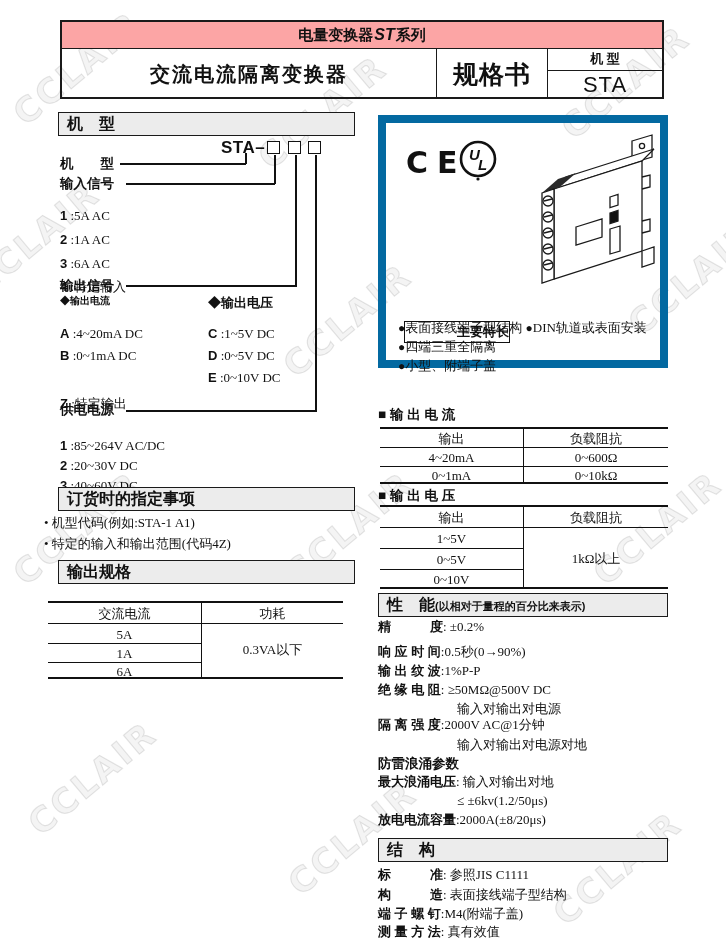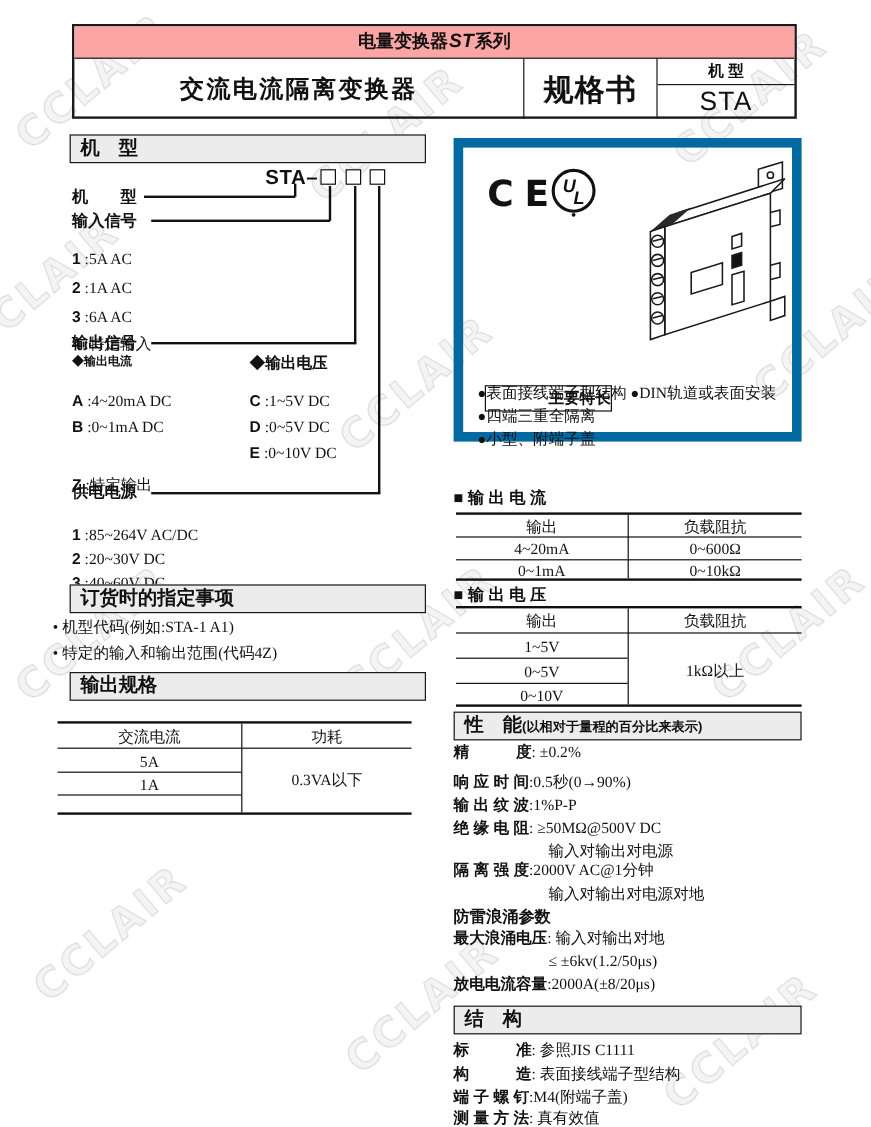--- a/index.html
+++ b/index.html
@@ -172,20 +172,21 @@
 
     <div class="dtable" style="left:48px;top:601px;width:295px;height:78px">
       <div class="vdiv" style="left:153px"></div>
       <div class="row" style="top:1px;width:153px">交流电流</div>
       <div class="row" style="top:1px;left:154px;width:141px">功耗</div>
       <div class="hsep" style="top:20px"></div>
       <div class="row" style="top:22px;width:153px">5A</div>
       <div class="hsep-half" style="top:40px;width:153px"></div>
       <div class="row" style="top:41px;width:153px">1A</div>
       <div class="hsep-half" style="top:59px;width:153px"></div>
+      <div class="row" style="top:59px;width:153px">6A</div>
       <div class="cellc" style="left:154px;top:38px;width:141px">0.3VA以下</div>
     </div>
 
     <div class="abs product-panel">
       <div class="ce">CE</div>
       <svg style="position:absolute;left:70px;top:15px" width="44" height="44" viewBox="0 0 44 44">
         <circle cx="22" cy="21" r="17" fill="none" stroke="#111" stroke-width="2.6"></circle>
         <text x="13" y="22" font-family="Liberation Sans, sans-serif" font-size="15" font-weight="bold" font-style="italic" fill="#111">U</text>
         <text x="22" y="32" font-family="Liberation Sans, sans-serif" font-size="15" font-weight="bold" font-style="italic" fill="#111">L</text>
         <circle cx="22" cy="41" r="1.6" fill="#111"></circle>

